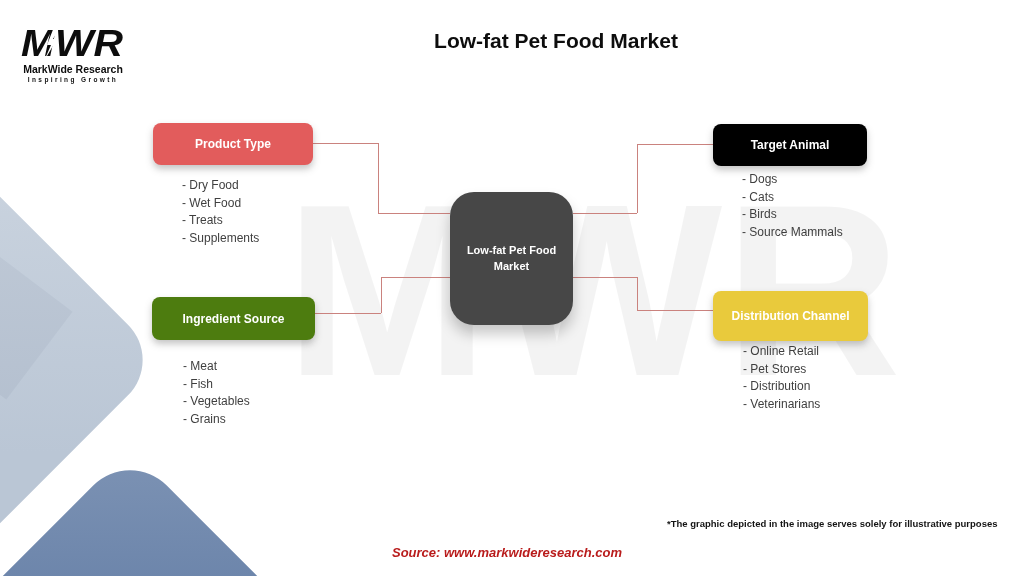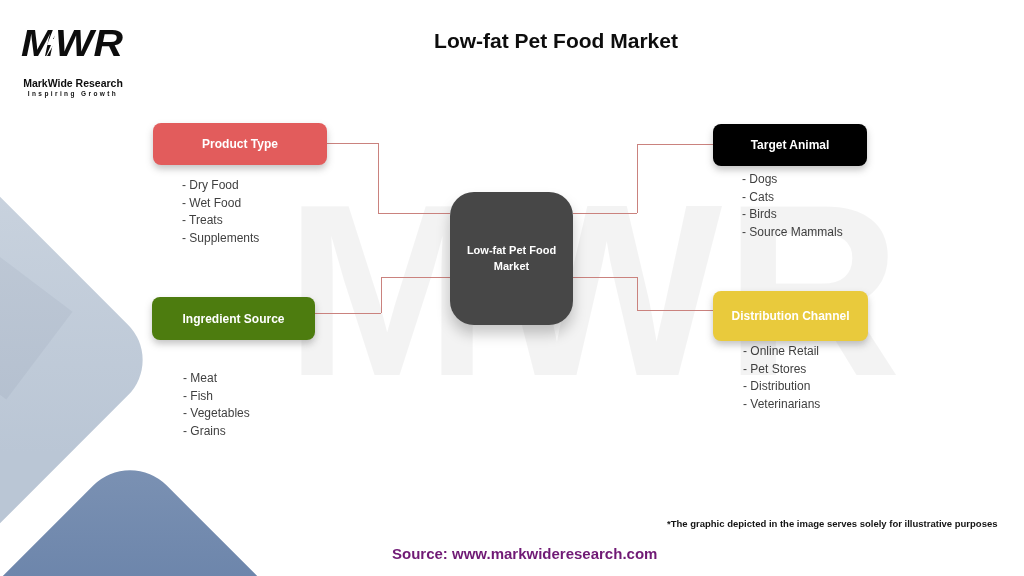--- a/index.html
+++ b/index.html
@@ -22,66 +22,66 @@
     content:""; position:absolute; left:90px; top:40px; width:150px; height:110px;
     background:rgba(90,105,130,0.07); transform:rotate(-8deg);
   }
   .shape-dark {
     left:-25px; top:513px; width:310px; height:310px; border-radius:52px;
     background:linear-gradient(135deg, #7d93b4 0%, #54719e 75%);
   }
   
   .logo { position:absolute; left:20px; top:26px; width:106px; z-index:2; text-align:center; }
   .logo svg { display:block; margin:0 auto; }
-  .logo-name { font-size:10.5px; font-weight:700; color:#0d0d0d; margin-top:15px; white-space:nowrap; }
+  .logo-name { font-size:10.5px; font-weight:700; color:#0d0d0d; margin-top:1px; white-space:nowrap; }
   .logo-tagline { font-size:6.5px; font-weight:700; color:#111; letter-spacing:2.4px; margin-top:1px; white-space:nowrap; }
   
   .title {
     position:absolute; left:0; top:29px; width:100%; text-align:center; z-index:2;
     font-size:21px; font-weight:700; color:#0d0d0d;padding-left:44px;
   }
   
   .node {
     position:absolute; z-index:3; display:flex; align-items:center; justify-content:center;
     border-radius:8px; box-shadow:0 4px 7px rgba(90,90,90,0.35);
     color:#ffffff; font-size:12px; font-weight:700; text-align:center;
   }
-  .node-product      { left:153px; top:123px; width:174px; height:42px; }
+  .node-product      { left:153px; top:123px; width:160px; height:42px; }
   .node-target       { left:713px; top:124px; width:154px; height:42px; }
   .node-ingredient   { left:152px; top:297px; width:163px; height:43px; }
   .node-distribution { left:713px; top:291px; width:155px; height:50px; }
   .center-node {
     position:absolute; left:450px; top:192px; width:123px; height:133px; z-index:3;
     border-radius:24px; display:flex; flex-direction:column; align-items:center; justify-content:center;
     color:#fff; font-size:11px; font-weight:700; line-height:1.45; text-align:center;
     box-shadow:0 9px 14px rgba(0,0,0,0.22);
   }
   .list { position:absolute; z-index:3; font-size:12px; color:#3f3f3f; line-height:17.5px; }
   .list-product      { left:182px; top:177px; }
   .list-target       { left:742px; top:171px; }
-  .list-ingredient   { left:183px; top:358px;margin-top:12px; }
+  .list-ingredient   { left:183px; top:358px; }
   .list-distribution { left:743px; top:343px; }
   .connector { position:absolute; z-index:2; }
   
   .seg-pt-h1 { left:307px; top:143px; width:71px; height:1px; }
   .seg-pt-v  { left:378px; top:143px; width:1px;  height:70px; }
   .seg-pt-h2 { left:378px; top:213px; width:72px; height:1px; }
   .seg-ta-h1 { left:573px; top:213px; width:64px; height:1px; }
   .seg-ta-v  { left:637px; top:144px; width:1px;  height:69px; }
   .seg-ta-h2 { left:637px; top:144px; width:76px; height:1px; }
   .seg-is-h1 { left:315px; top:313px; width:66px; height:1px; }
   .seg-is-v  { left:381px; top:277px; width:1px;  height:36px; }
   .seg-is-h2 { left:381px; top:277px; width:69px; height:1px; }
   .seg-dc-h1 { left:573px; top:277px; width:64px; height:1px; }
   .seg-dc-v  { left:637px; top:277px; width:1px;  height:33px; }
   .seg-dc-h2 { left:637px; top:310px; width:76px; height:1px; }
   
   .source {
     position:absolute; left:392px; top:545px; z-index:3;
-    font-size:15px; font-weight:700; color:#701a75; white-space:nowrap;
+    font-size:13px; font-weight:700; color:#b91c1c; white-space:nowrap;font-style:italic;
   }
   .disclaimer {
     position:absolute; left:667px; top:518px; z-index:3;
     font-size:9.5px; font-weight:700; color:#141414; white-space:nowrap;
   }
 </style>
 </head>
 <body>
 
 <div class="canvas">

